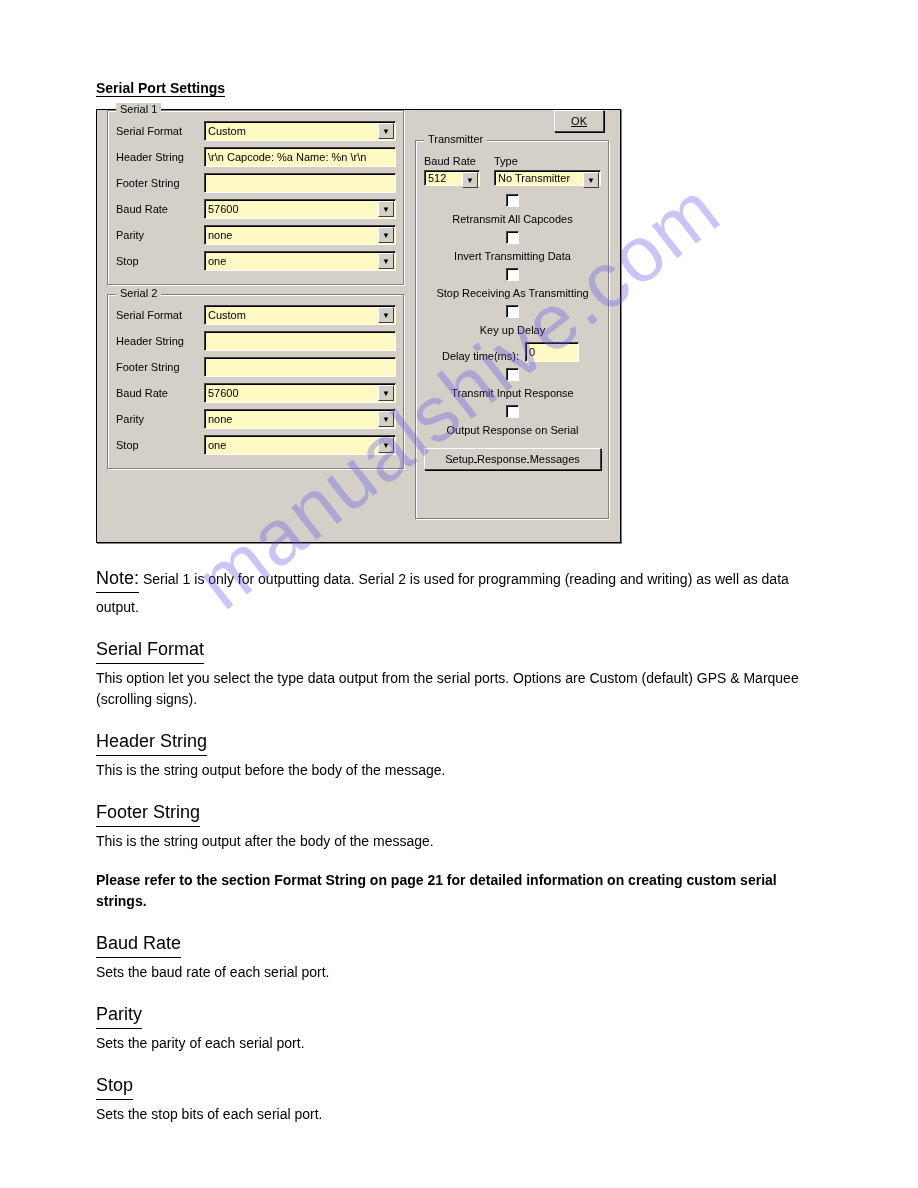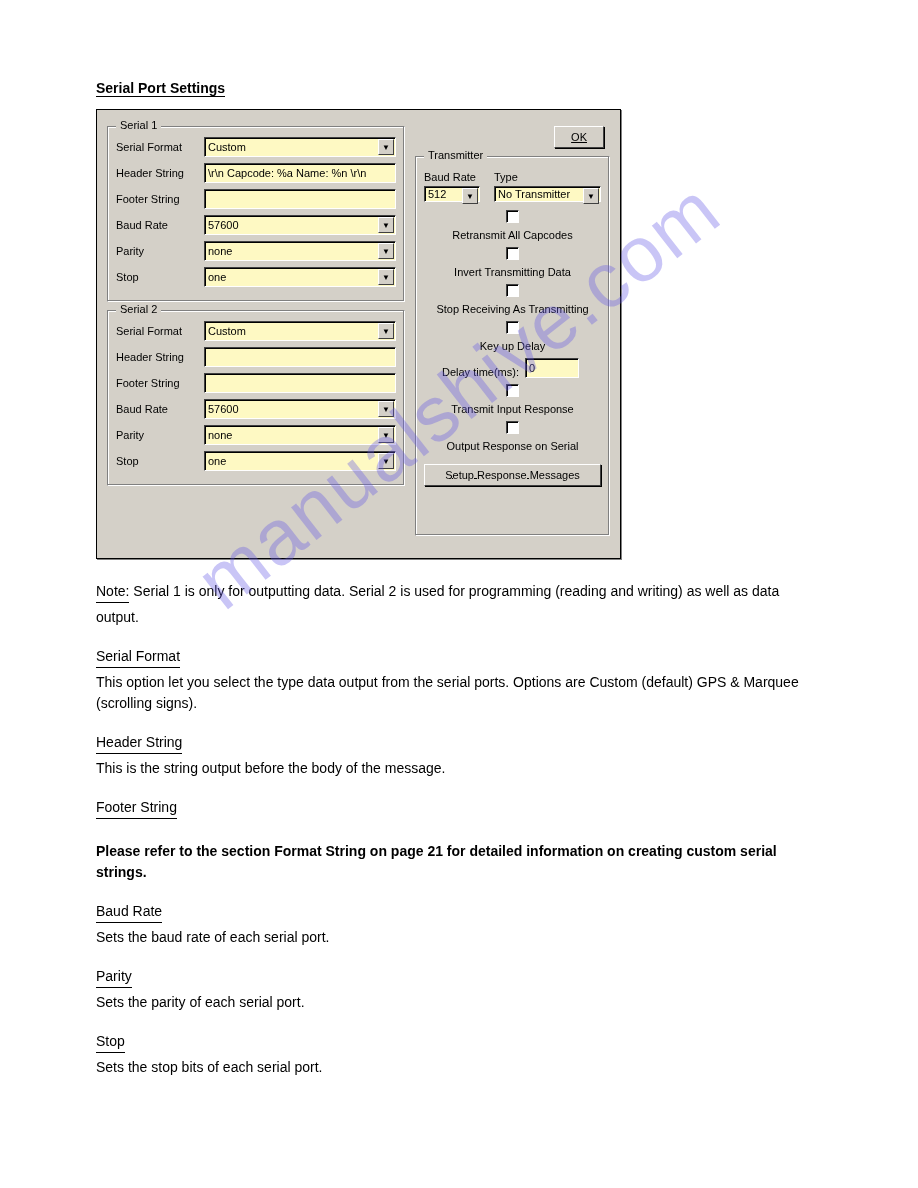--- a/index.html
+++ b/index.html
@@ -50,21 +50,21 @@
     background: #d4d0c8;
     border: 1px solid #fff;
     border-right-color: #404040;
     border-bottom-color: #404040;
     font-size: 9px;
     line-height: 12px;
     text-align: center;
     cursor: default;
   }
   .window-body {
-    padding: 16px 10px 14px 10px;
+    padding: 0 10px 14px 10px;
     display: flex;
     gap: 10px;
   }
   .left-col { flex: 1; }
   .right-col { width: 195px; }
   .groupbox {
     border: 1px solid #808080;
     border-right-color: #fff;
     border-bottom-color: #fff;
     box-shadow: inset -1px -1px 0 #808080, inset 1px 1px 0 #fff;
@@ -169,21 +169,21 @@
   .delay-row .win-input { width: 54px; flex: none; }
   .setup-btn { width: 100%; margin-top: 6px; text-decoration: underline; text-underline-offset: -1px; }
 
   .doc-text { font-size: 14px; line-height: 1.5; margin-top: 22px; }
   .doc-text .para { margin-bottom: 18px; }
   .doc-text .u-head {
     font-weight: normal;
     border-bottom: 1px solid #000;
     display: inline-block;
     margin-bottom: 4px;
-    font-size: 14px;
+    font-size: 18px;
   }
   .notice-bold { font-weight: bold; }
 
   .watermark {
     position: absolute;
     left: 140px;
     top: 350px;
     font-size: 78px;
     color: rgba(100, 90, 230, 0.35);
     transform: rotate(-38deg);
@@ -360,20 +360,21 @@
       <span>This option let you select the type data output from the serial ports. Options are Custom (default) GPS &amp; Marquee (scrolling signs).</span>
     </div>
 
     <div class="para">
       <div class="u-head">Header String</div><br>
       <span>This is the string output before the body of the message.</span>
     </div>
 
     <div class="para">
       <div class="u-head">Footer String</div><br>
+      <span>This is the string output after the body of the message.</span>
     </div>
 
     <div class="para notice-bold">Please refer to the section Format String on page 21 for detailed information on creating custom serial strings.</div>
 
     <div class="para">
       <div class="u-head">Baud Rate</div><br>
       <span>Sets the baud rate of each serial port.</span>
     </div>
 
     <div class="para">

